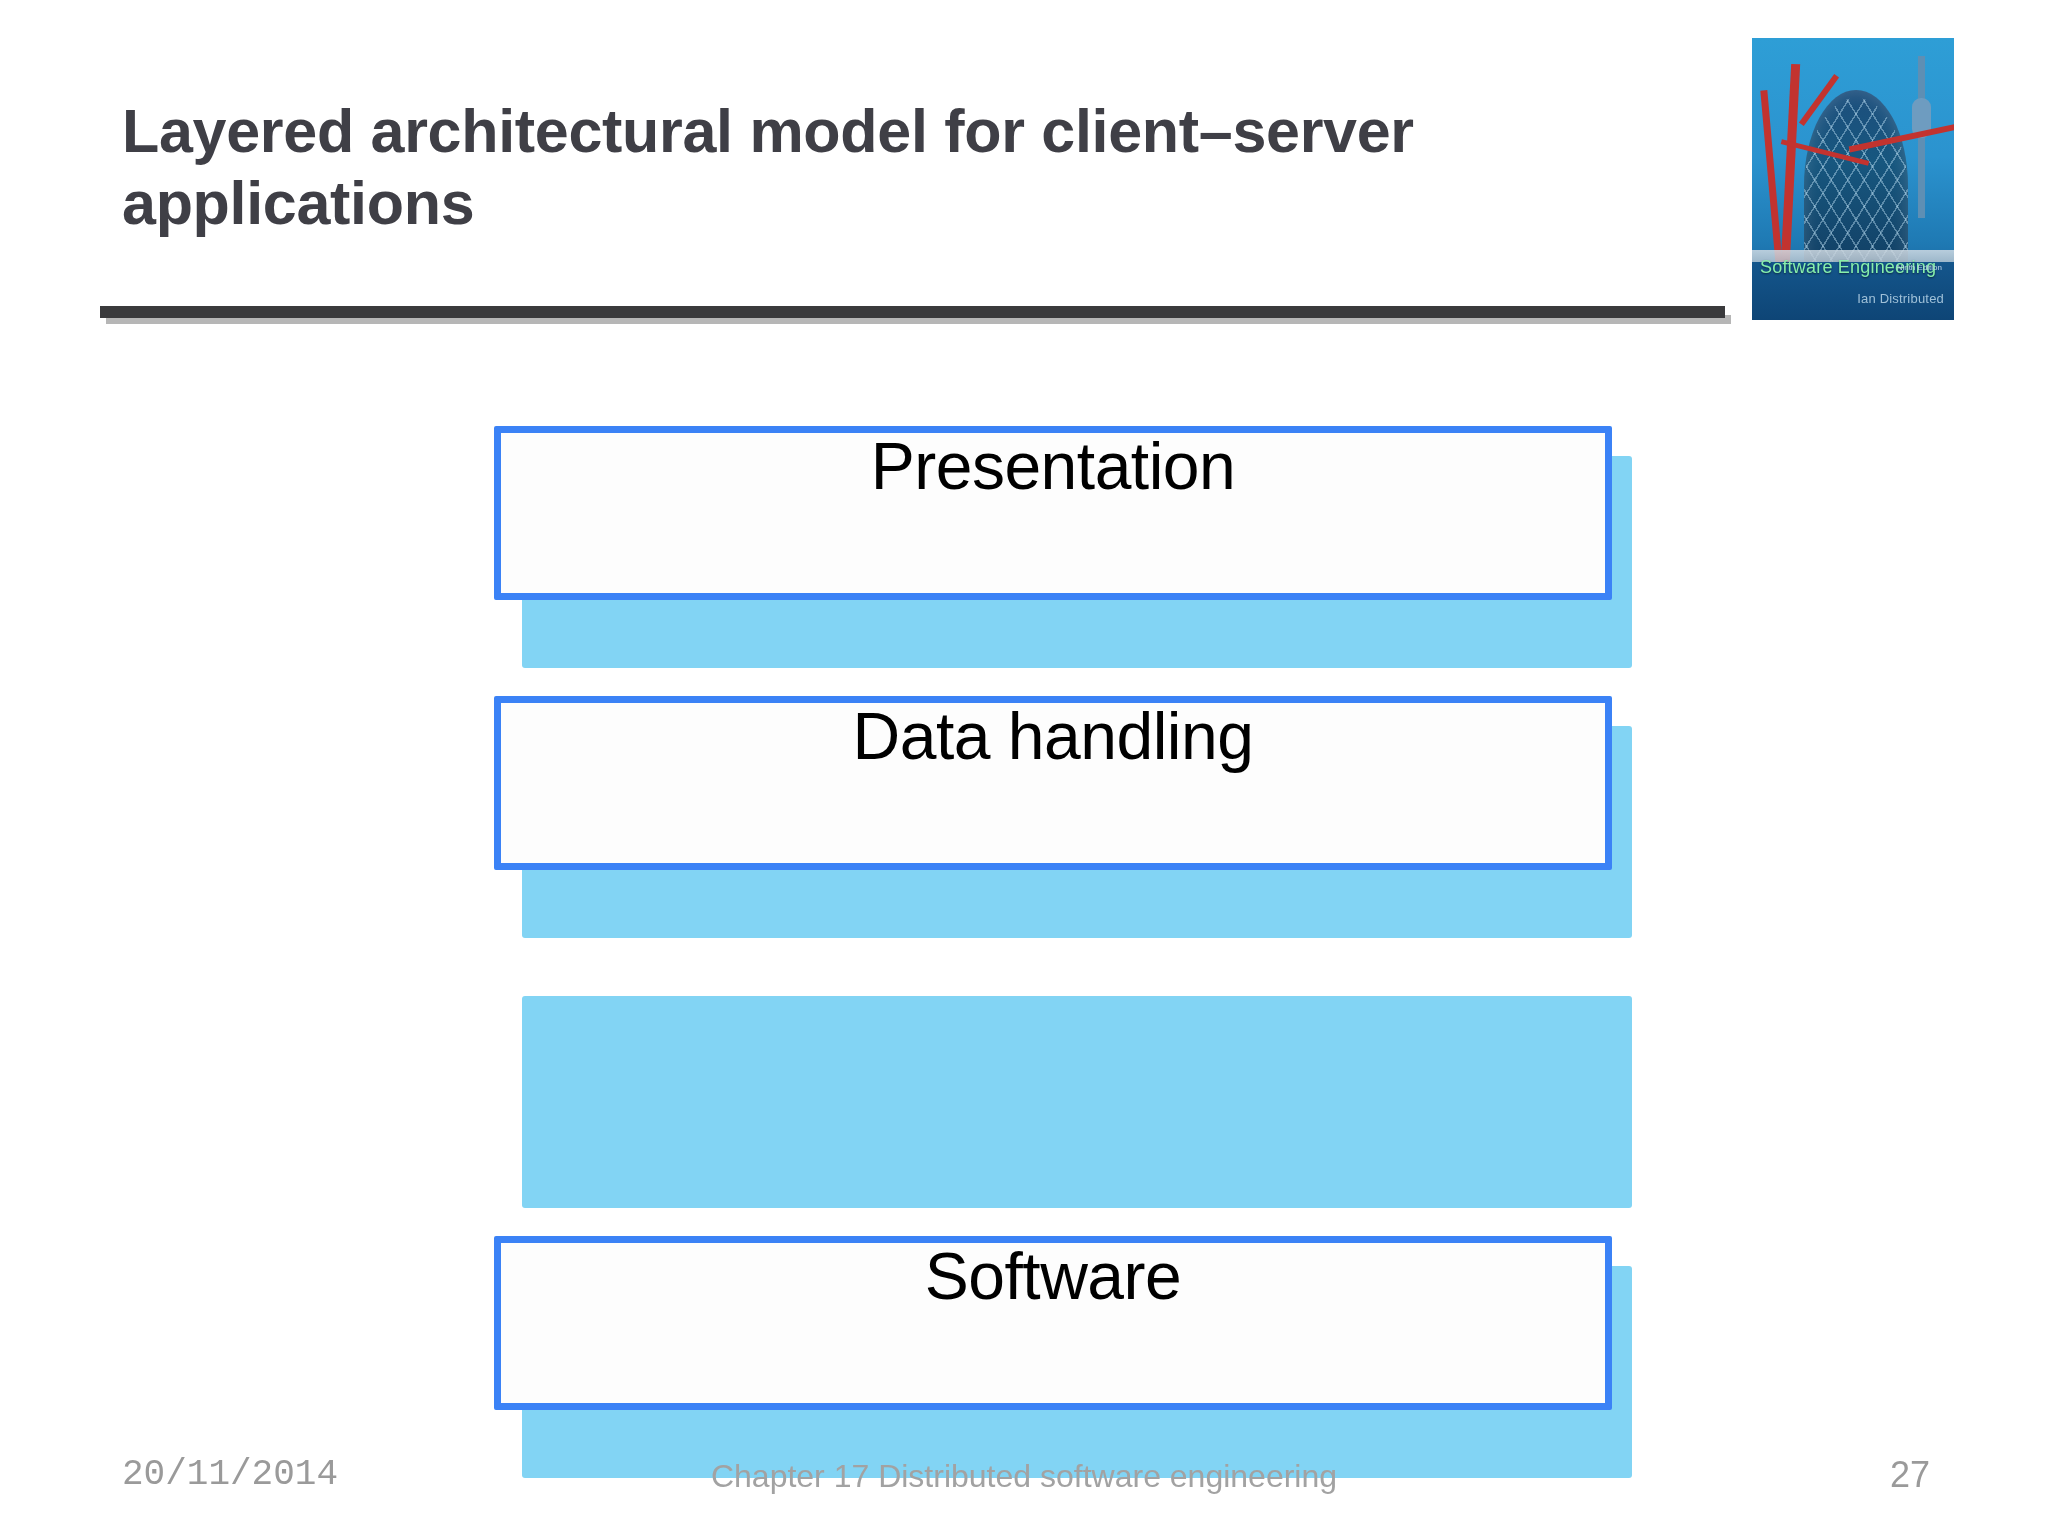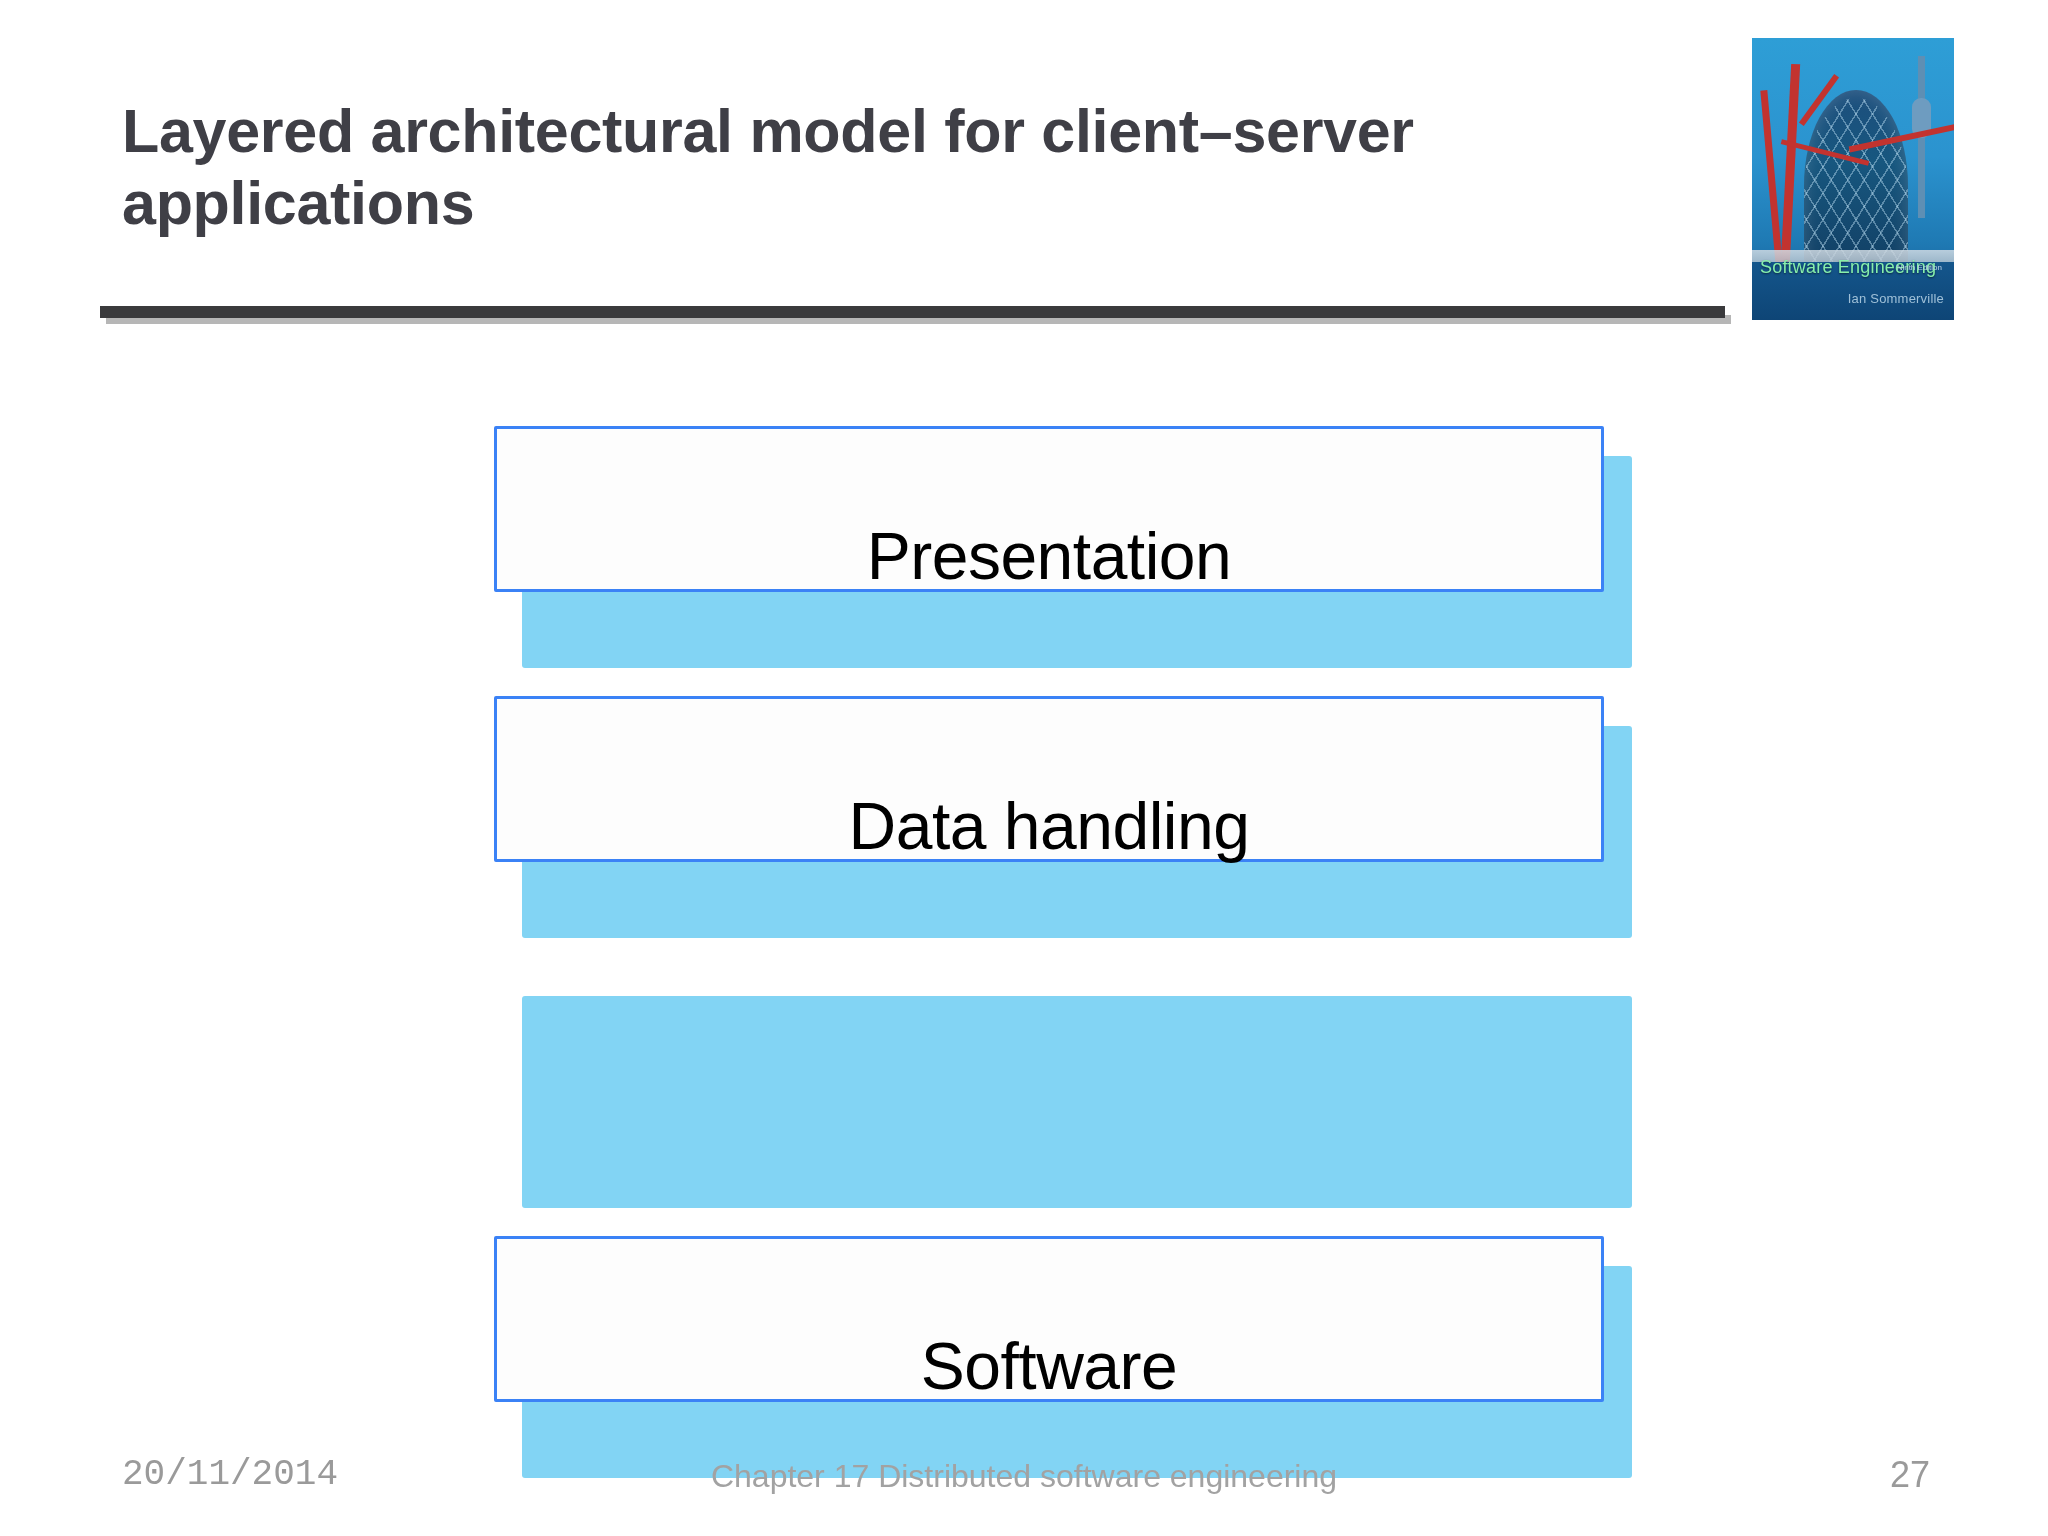--- a/index.html
+++ b/index.html
@@ -189,24 +189,24 @@
     background: #82d4f4;
     border-radius: 3px;
   }
   .layer-box {
     position: absolute;
     left: 494px;
     top: 8px;
     width: 1104px;
     height: 160px;
     background: #fdfdfd;
-    border: 3px solid #3b82f6;
+    border: 7px solid #3b82f6;
     border-radius: 2px;
     display: flex;
-    align-items: flex-end;
+    align-items: flex-start;
     justify-content: center;
   }
   .layer-label {
     font-family: "Liberation Sans", sans-serif;
     font-size: 66px;
     font-weight: normal;
     color: #000000;
     letter-spacing: -0.5px;
     line-height: 1;
     white-space: nowrap;
@@ -272,21 +272,21 @@
     <div class="bt-mesh"></div>
     <div class="bt-crane c1"></div>
     <div class="bt-crane c2"></div>
     <div class="bt-crane c3"></div>
     <div class="bt-crane c4"></div>
     <div class="bt-crane c5"></div>
     <div class="bt-ground"></div>
     <div class="bt-banner"></div>
     <div class="bt-title">Software Engineering</div>
     <div class="bt-edition">Ninth Edition</div>
-    <div class="bt-author">Ian Sommerville</div>
+    <div class="bt-author">Ian Distributed</div>
   </div>
 
   <div class="layer-stack">
 
     <div class="layer-row">
       <div class="layer-shadow"></div>
       <div class="layer-box">
         <span class="layer-label">Presentation</span>
       </div>
     </div>

